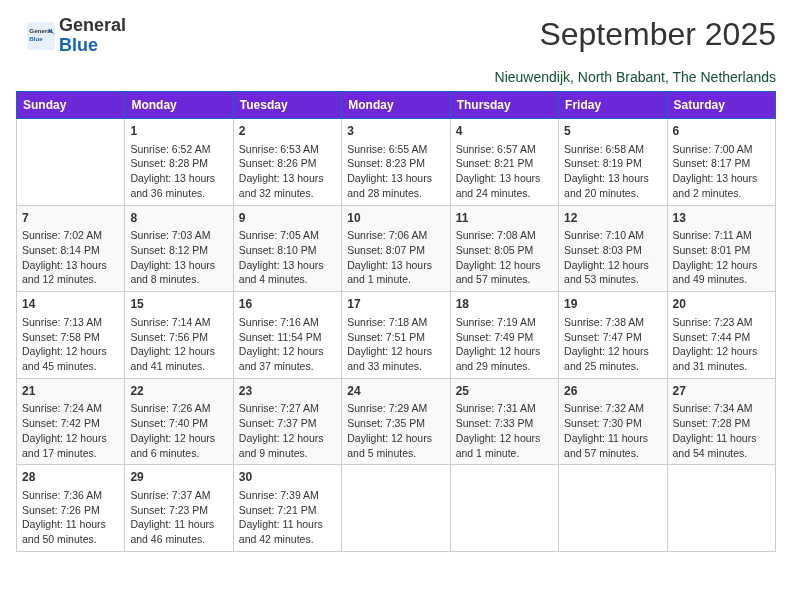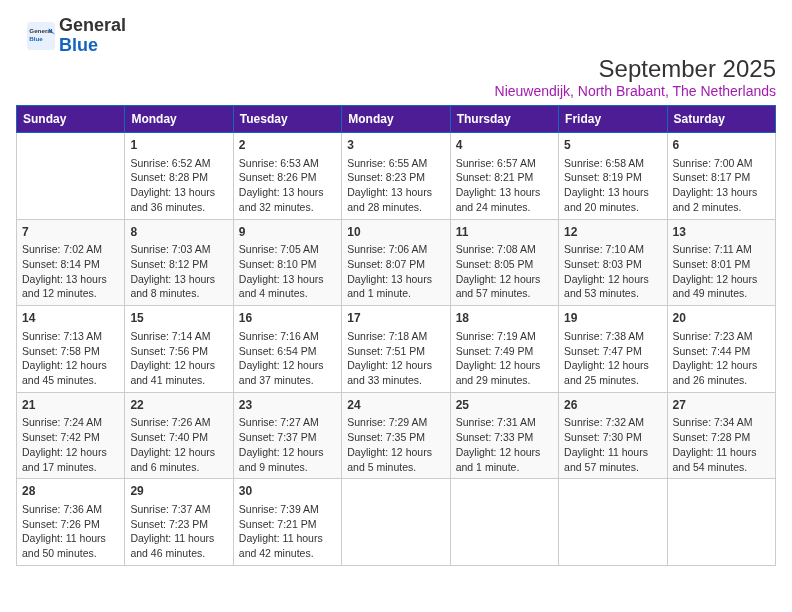--- a/index.html
+++ b/index.html
@@ -30,36 +30,36 @@
     .logo-general { color: #333; }
     .logo-blue { color: #1565c0; }
     .logo-icon {
       width: 28px;
       height: 28px;
     }
     .title-area {
       text-align: right;
     }
     .month-title {
-      font-size: 24px;
+      font-size: 32px;
       color: #333;
       font-weight: normal;
-      margin-top: 39px;
     }
     .location-title {
       font-size: 14px;
-      color: #a21caf;
+      color: #14532d;
+      margin-top: 16px;
     }
     table {
       width: 100%;
       border-collapse: collapse;
       font-size: 11px;
     }
     thead tr th {
-      background-color: #4c1d95;
+      background-color: #6d28d9;
       color: #fff;
       text-align: left;
       padding: 6px 6px;
       font-size: 12px;
       font-weight: bold;
       border: 1px solid #1565c0;
     }
     tbody tr td {
       border: 1px solid #ccc;
       vertical-align: top;
@@ -218,21 +218,21 @@
         </td>
         <td>
           <span class="day-number">15</span>
           <div class="day-info">Sunrise: 7:14 AM</div>
           <div class="day-info">Sunset: 7:56 PM</div>
           <div class="day-info">Daylight: 12 hours and 41 minutes.</div>
         </td>
         <td>
           <span class="day-number">16</span>
           <div class="day-info">Sunrise: 7:16 AM</div>
-          <div class="day-info">Sunset: 6:54 PM</div>
+          <div class="day-info">Sunset: 11:54 PM</div>
           <div class="day-info">Daylight: 12 hours and 37 minutes.</div>
         </td>
         <td>
           <span class="day-number">17</span>
           <div class="day-info">Sunrise: 7:18 AM</div>
           <div class="day-info">Sunset: 7:51 PM</div>
           <div class="day-info">Daylight: 12 hours and 33 minutes.</div>
         </td>
         <td>
           <span class="day-number">18</span>
@@ -243,21 +243,21 @@
         <td>
           <span class="day-number">19</span>
           <div class="day-info">Sunrise: 7:38 AM</div>
           <div class="day-info">Sunset: 7:47 PM</div>
           <div class="day-info">Daylight: 12 hours and 25 minutes.</div>
         </td>
         <td>
           <span class="day-number">20</span>
           <div class="day-info">Sunrise: 7:23 AM</div>
           <div class="day-info">Sunset: 7:44 PM</div>
-          <div class="day-info">Daylight: 12 hours and 26 minutes.</div>
+          <div class="day-info">Daylight: 12 hours and 31 minutes.</div>
         </td>
       </tr>
       <tr>
         <td>
           <span class="day-number">21</span>
           <div class="day-info">Sunrise: 7:24 AM</div>
           <div class="day-info">Sunset: 7:42 PM</div>
           <div class="day-info">Daylight: 12 hours and 17 minutes.</div>
         </td>
         <td>

